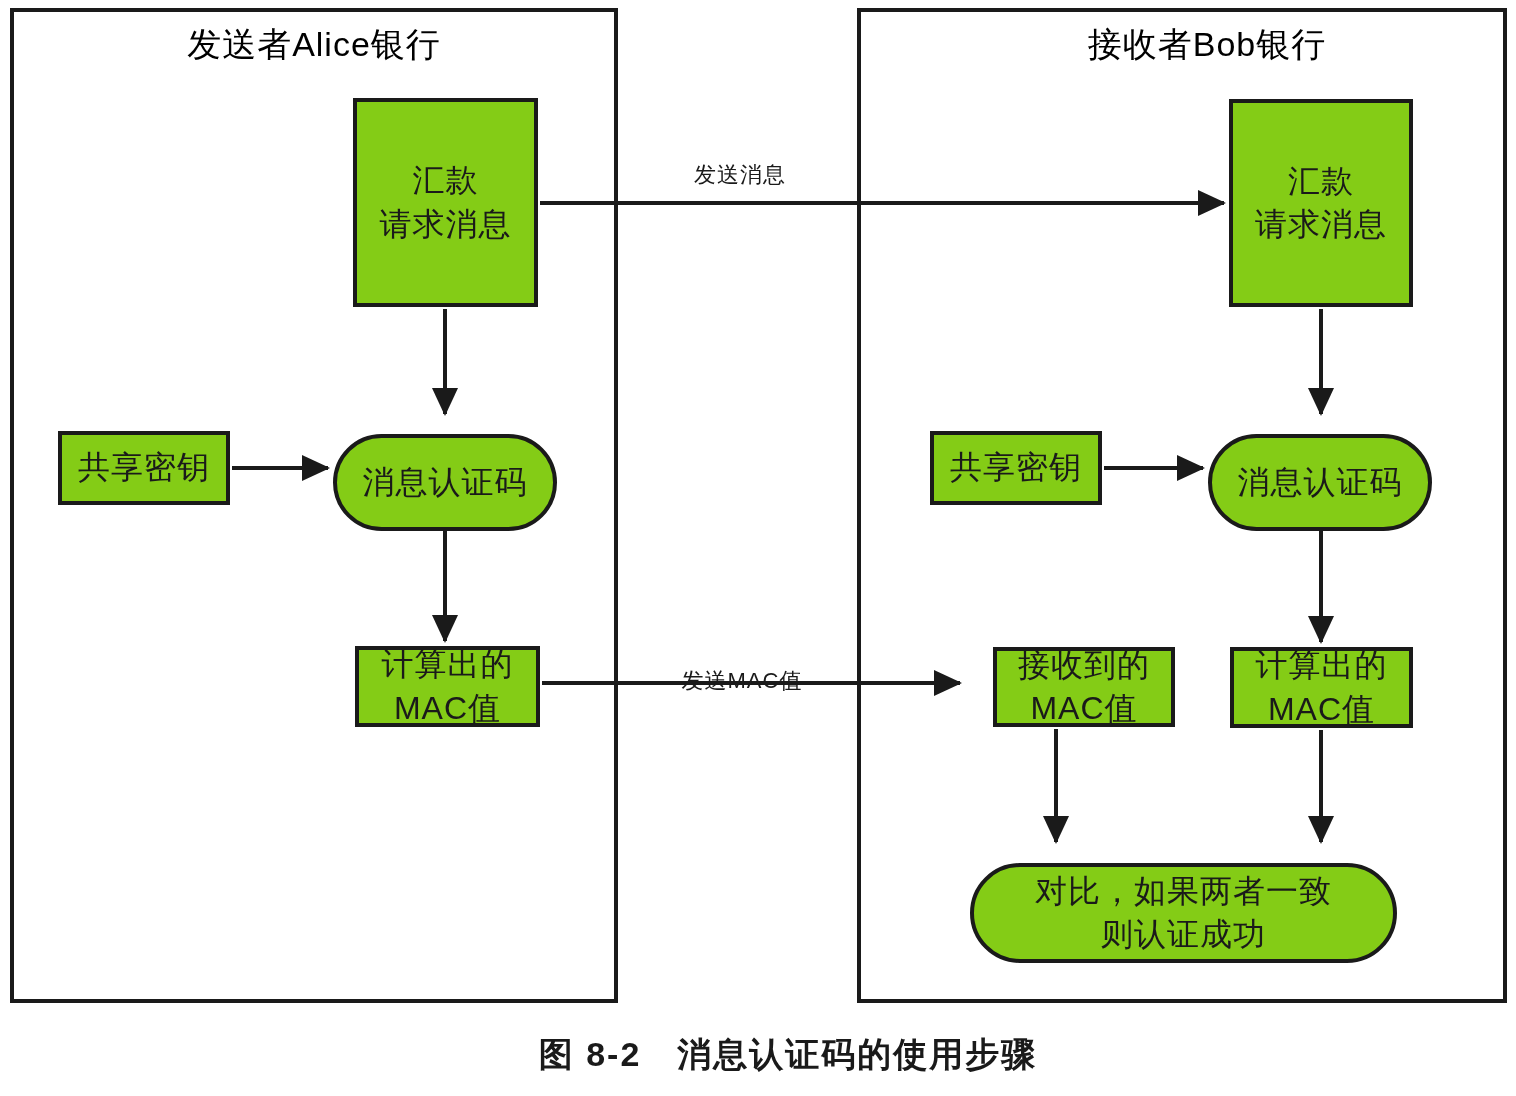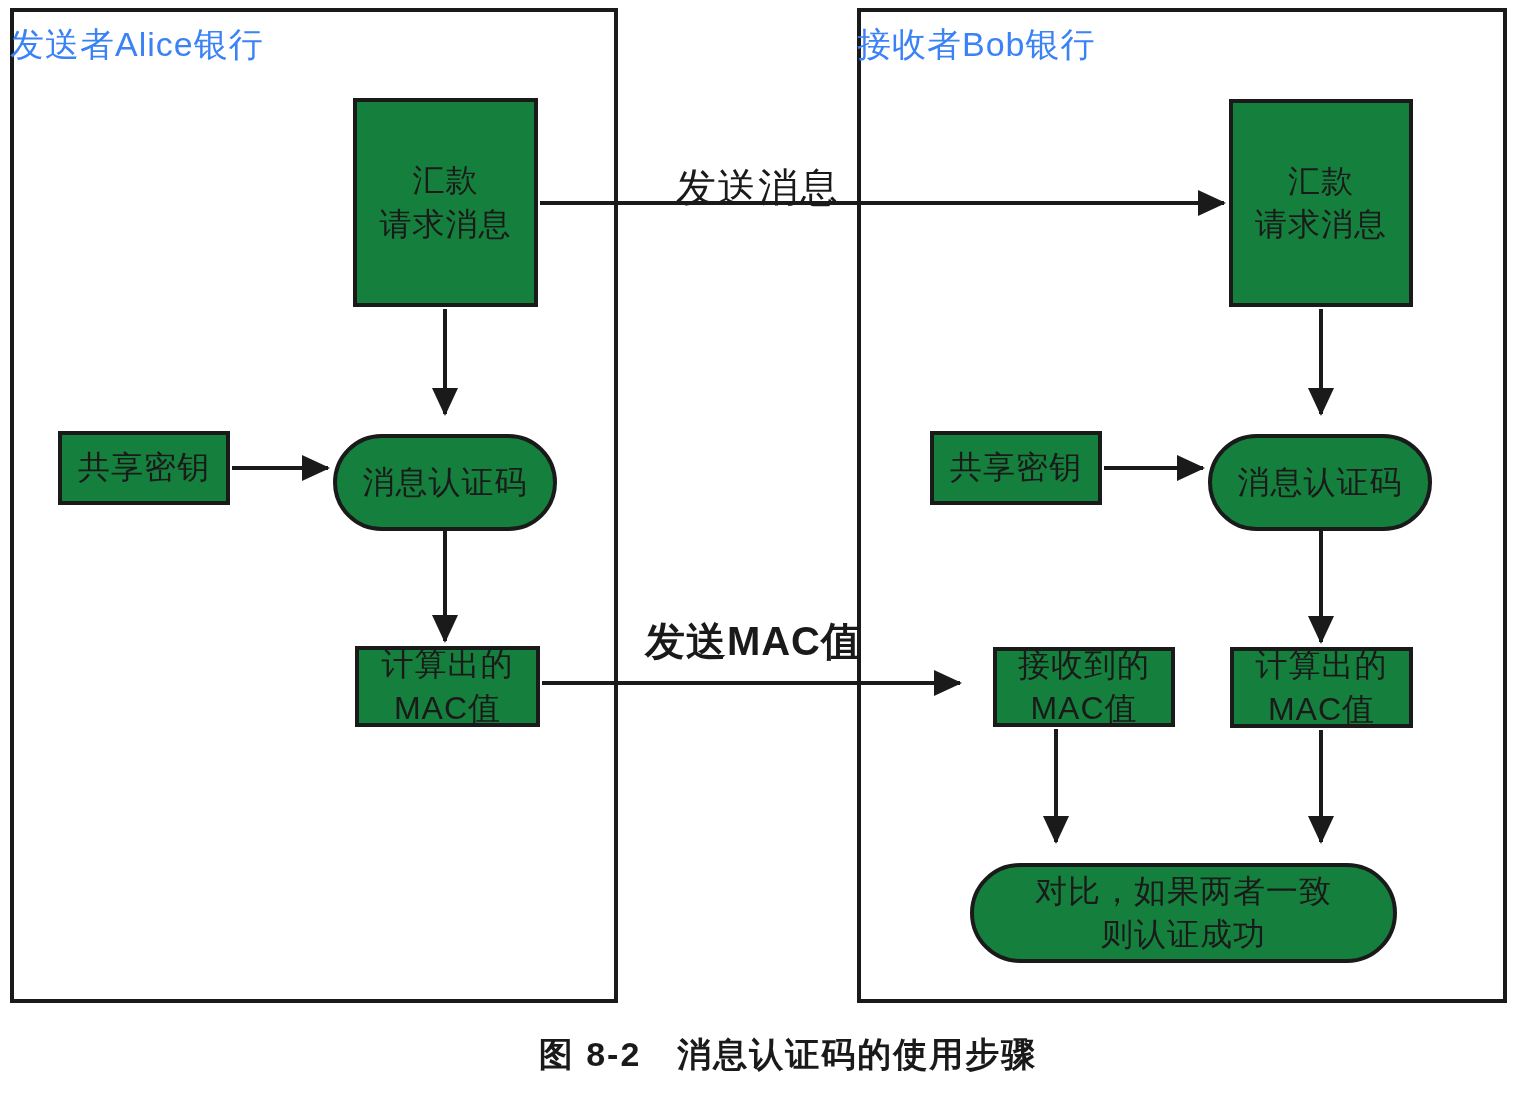--- a/index.html
+++ b/index.html
@@ -13,45 +13,45 @@
   }
   .panel{
     position:absolute;
     border:4px solid #1a1a1a;
     background:transparent;
     box-sizing:border-box;
   }
   .panel-title{
     position:absolute;
     width:100%;
-    text-align:left;
+    text-align:center;
     font-size:34px;
     letter-spacing:1px;
-    color:#3b82f6;
+    color:#000000;
     white-space:nowrap;
   }
   .node{
     position:absolute;
     border:4px solid #1a1a1a;
     box-sizing:border-box;
-    background:#15803d;
+    background:#84cc16;
     display:flex;
     align-items:center;
     justify-content:center;
     text-align:center;
     font-size:32px;
     line-height:1.35;
     letter-spacing:1px;
     white-space:pre-line;
   }
   .pill{border-radius:52px;margin-top:16px;}
   .flow-label{
     position:absolute;
-    text-align:right;
-    font-size:40px;
+    text-align:center;
+    font-size:22px;
     letter-spacing:1px;
     white-space:nowrap;
   }
   .caption{
     position:absolute;
     left:0;top:1032px;
     width:100%;
     text-align:center;
     font-size:34px;
     font-weight:bold;
@@ -110,17 +110,17 @@
   <div class="node" style="left:930px;top:431px;width:172px;height:74px;">共享密钥</div>
   <div class="node pill" style="left:1208px;top:418px;width:224px;height:97px;">消息认证码</div>
   <div class="node" style="left:965px;top:647px;width:182px;height:80px;margin-left:28px;">接收到的
 MAC值</div>
   <div class="node" style="left:1230px;top:647px;width:183px;height:81px;">计算出的
 MAC值</div>
   <div class="node pill" style="left:970px;top:847px;width:427px;height:100px;">对比，如果两者一致
 则认证成功</div>
 
   <div class="flow-label" style="left:640px;top:160px;width:200px;">发送消息</div>
-  <div class="flow-label" style="left:622px;top:614px;width:240px;font-weight:bold;">发送MAC值</div>
+  <div class="flow-label" style="left:622px;top:666px;width:240px;">发送MAC值</div>
 
   <div class="caption">图 8-2　消息认证码的使用步骤</div>
 
 </div>
 
 </body></html>

